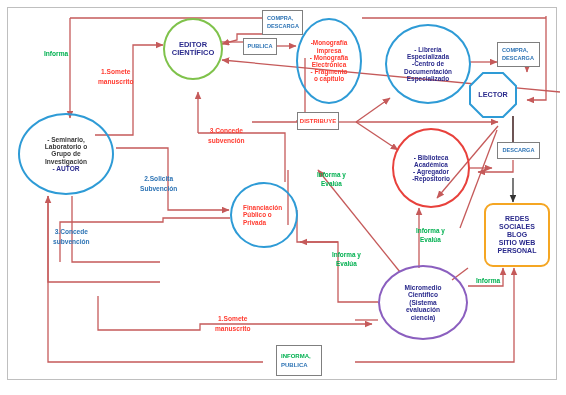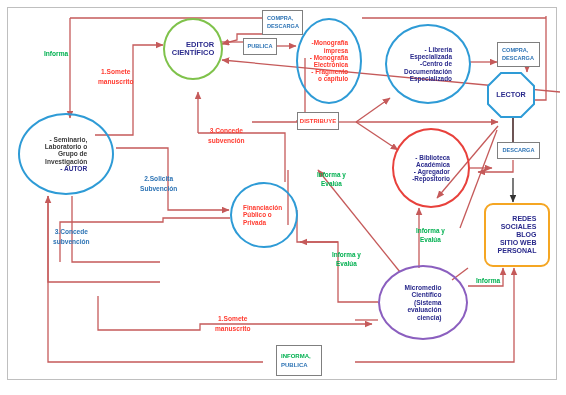--- a/index.html
+++ b/index.html
@@ -12,21 +12,21 @@
   }
   #frame{
     position:absolute;left:7px;top:7px;
     width:550px;height:373px;
     border:1px solid #bfbfbf;
     background:#ffffff;
     box-sizing:border-box;
   }
   svg.layer{position:absolute;left:0;top:0;width:566px;height:395px;}
   .node{position:absolute;box-sizing:border-box;display:flex;align-items:center;justify-content:center;text-align:center;}
-  .node .txt{line-height:1.12;font-weight:bold;text-align:right;}
+  .node .txt{line-height:1.12;font-weight:bold;}
   .circ{border-radius:50%;}
   .lbl{position:absolute;font-weight:bold;line-height:1.45;text-align:center;white-space:nowrap;}
   .boxlbl{position:absolute;box-sizing:border-box;border:1px solid #7f7f7f;background:#ffffff;
           display:flex;flex-direction:column;align-items:flex-start;justify-content:center;
           padding:2px 4px;font-weight:bold;line-height:1.35;}
   .green{color:#00b050;}
   .red{color:#ff3b30;}
   .blue{color:#2e74b5;}
   .navy{color:#2a2a8c;}
   .dark{color:#3a3a3a;}
@@ -165,21 +165,21 @@
 
   <div class="node circ" style="left:392px;top:128px;width:78px;height:80px;border:2px solid #e8413c;">
     <div class="txt navy" style="font-size:6.4px;">
       <div>- Biblioteca</div>
       <div>Académica</div>
       <div>- Agregador</div>
       <div>-Repositorio</div>
     </div>
   </div>
 
-  <div class="node" style="left:487px;top:72px;width:48px;height:46px;">
+  <div class="node" style="left:469px;top:72px;width:48px;height:46px;">
     <svg width="48" height="46" viewBox="0 0 48 46" style="position:absolute;left:0;top:0;">
       <polygon points="14,1 34,1 47,14 47,32 34,45 14,45 1,32 1,14" fill="#ffffff" stroke="#2e9bd6" stroke-width="2"></polygon>
     </svg>
     <div class="txt navy" style="font-size:7.2px;position:relative;">
       <div>LECTOR</div>
     </div>
   </div>
 
   <div class="node circ" style="left:230px;top:182px;width:68px;height:66px;border:2px solid #2e9bd6;justify-content:flex-start;">
     <div class="txt red" style="font-size:6.4px;text-align:left;padding-left:11px;">

